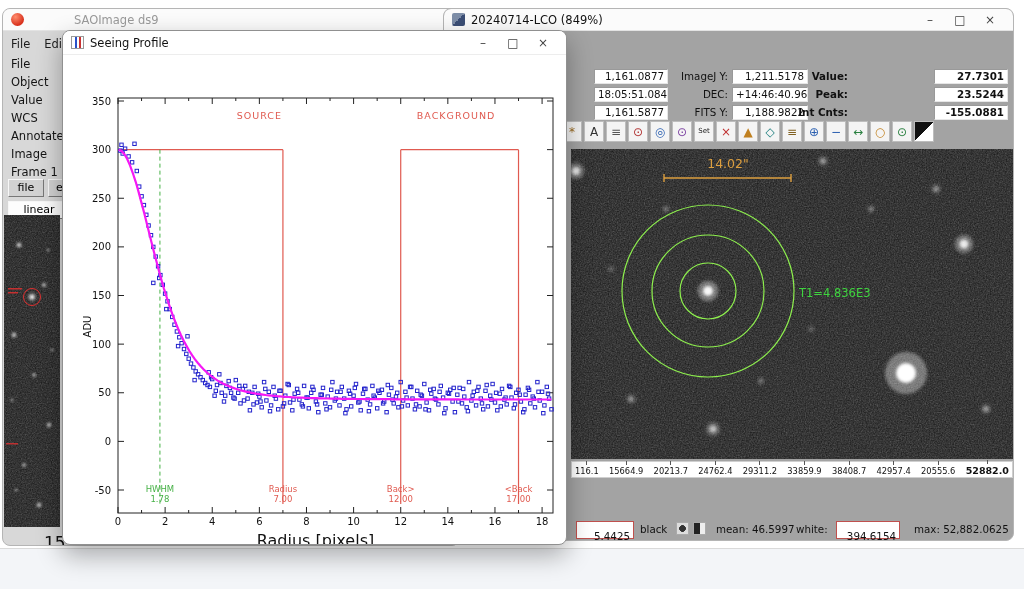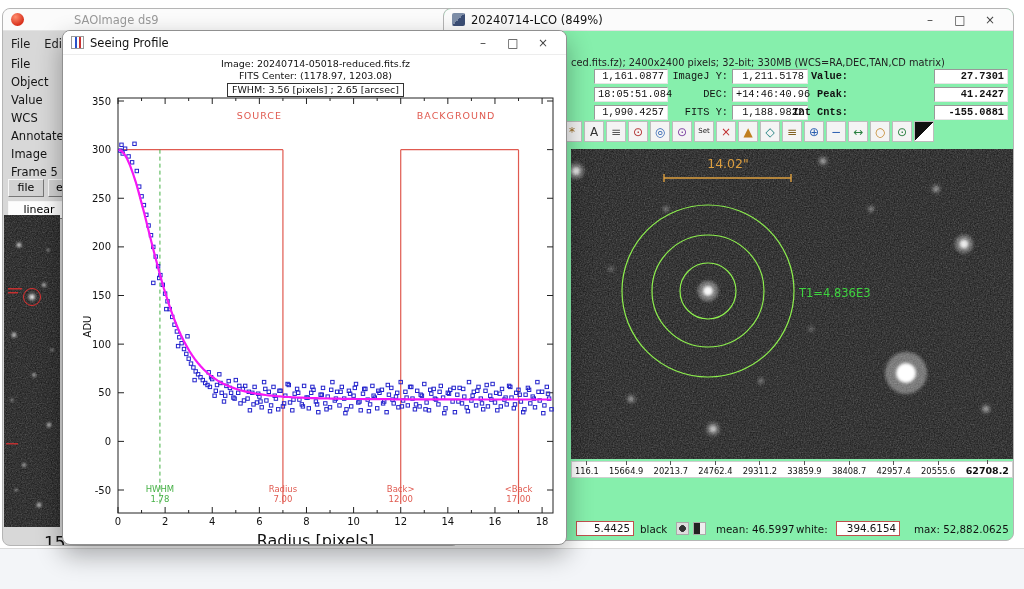--- a/index.html
+++ b/index.html
@@ -39,47 +39,47 @@
         linear-gradient(90deg,#fff 0 3px,#2a52c8 3px 5px,#fff 5px 7px,#c83232 7px 9px,#fff 9px);}
   .plot-titles{position:absolute;left:0;top:27px;width:505px;text-align:center;
                font-size:9.5px;line-height:12px;color:#111;z-index:2;}
   .fwhm-box{display:inline-block;border:1px solid #333;padding:0 4px;margin-top:1px;}
   .ylab{position:absolute;left:14px;top:290px;font-size:10px;color:#111;
         transform:rotate(-90deg);transform-origin:center;z-index:2;}
   .xlab{position:absolute;left:0;top:500px;width:505px;text-align:center;font-size:16px;color:#111;z-index:2;}
   #profile-svg{position:absolute;left:0;top:24px;}
 
   
-  .lco{left:443px;top:8px;width:571px;height:533px;background:#86efac;}
+  .lco{left:443px;top:8px;width:571px;height:533px;background:#a3a3a3;}
   .lco-icon{width:13px;height:13px;border-radius:2px;
             background:linear-gradient(135deg,#7e8ea8 0 50%,#3b4e75 50% 100%);}
   .lco-menubar{position:absolute;left:132px;top:32px;height:16px;white-space:nowrap;}
   .lco-menubar .menu-item{margin-right:11px;font-size:11px;}
   .lco-info{position:absolute;left:127px;top:48px;font-size:9.8px;color:#222;white-space:nowrap;}
-  .lco-row{position:absolute;left:0;height:16px;width:100%;font-family:Liberation Mono, monospace;}
+  .lco-row{position:absolute;left:0;height:16px;width:100%;}
   .aij-box{position:absolute;height:15px;background:#fff;border:1px solid #999;
            border-right-color:#e6e6e6;border-bottom-color:#e6e6e6;font-size:10.3px;
            text-align:right;padding:0 3px;line-height:13px;color:#111;}
   .aij-label{position:absolute;font-size:10.3px;line-height:15px;text-align:right;color:#111;}
   .strong{font-weight:bold;}
   #lco-toolbar{position:absolute;left:8px;top:112px;display:flex;}
   .aij-tool{width:20px;height:21px;border:1px solid #bdbdbd;background:#f4f4f4;margin-right:2px;
             display:flex;align-items:center;justify-content:center;font-size:12px;}
   .aij-tool span{line-height:1;}
   .swatch{background:linear-gradient(135deg,#101010 0 50%,#ffffff 50% 100%);}
   #lco-image{position:absolute;left:127px;top:140px;}
   #scale-strip{position:absolute;left:127px;top:452px;width:442px;height:17px;background:#fff;
                border:1px solid #cfcfcf;display:flex;justify-content:space-between;
                align-items:flex-end;padding:0 3px 1px 3px;}
   .tickcol{font-size:8.3px;color:#111;text-align:center;}
   .tickcol .tk{display:block;width:1px;height:4px;background:#555;margin:0 auto 1px auto;}
   .tick-last{font-weight:bold;font-size:9.5px;}
   .lco-status{position:absolute;left:0;top:512px;width:100%;height:20px;font-size:10.3px;}
   .redbox{position:absolute;height:15px;background:#fff;border:1px solid #c0504d;
-          font-size:10.3px;text-align:right;padding:0 3px;line-height:13px;}
+          font-size:10.3px;text-align:right;padding:8px 3px;line-height:13px;}
   .st-label{position:absolute;line-height:16px;color:#111;}
   .mini-ic{position:absolute;width:13px;height:13px;border:1px solid #aaa;}
   .mini-dark{background:radial-gradient(circle,#333 0 40%,#ddd 45%);}
   .mini-half{background:linear-gradient(90deg,#222 0 50%,#eee 50%);}
 
   
   .taskbar{position:absolute;left:0;top:548px;width:1024px;height:41px;background:#f3f5f8;
            border-top:1px solid #dadada;}
 </style>
 </head>
@@ -93,21 +93,21 @@
       <span class="tb-title inactive">SAOImage ds9</span>
     </div>
     <div class="ds9-menubar"><span class="menu-item">File</span><span class="menu-item">Edit</span></div>
     <div class="ds9-side">
         <span class="ds9-label">File</span>
         <span class="ds9-label">Object</span>
         <span class="ds9-label">Value</span>
         <span class="ds9-label">WCS</span>
         <span class="ds9-label">Annotate</span>
         <span class="ds9-label">Image</span>
-        <span class="ds9-label">Frame 5</span>
+        <span class="ds9-label">Frame 1</span>
       </div>
     <button class="btn3d" style="left:5px;top:170px;width:36px;">file</button>
     <button class="btn3d" style="left:45px;top:170px;width:36px;">edit</button>
     <button class="btn3d btn-white" style="left:5px;top:192px;width:62px;">linear</button>
 
     <svg id="ds9-strip" class="ds9-strip" width="56" height="312">
       <defs>
         <filter id="nzB" x="0" y="0" width="100%" height="100%">
           <feTurbulence type="fractalNoise" baseFrequency="0.8" numOctaves="2" seed="11" stitchTiles="stitch"></feTurbulence>
           <feColorMatrix type="saturate" values="0"></feColorMatrix>
@@ -155,38 +155,37 @@
   <div class="win lco">
     <div class="titlebar">
       <span class="lco-icon"></span>
       <span class="tb-title">20240714-LCO (849%)</span>
       <span class="win-controls">
         <span class="wc">–</span>
         <span class="wc">□</span>
         <span class="wc">×</span>
       </span>
     </div>
-    <div class="lco-info">ced.fits.fz); 2400x2400 pixels; 32-bit; 330MB (WCS=RA,DEC,TAN,CD matrix)</div>
 
     <div class="lco-row" style="top:60px;">
       <span class="aij-box" style="left:150px;width:74px;">1,161.0877</span>
       <span class="aij-label" style="left:226px;width:58px;">ImageJ Y:</span>
       <span class="aij-box" style="left:288px;width:76px;">1,211.5178</span>
       <span class="aij-label strong" style="left:340px;width:64px;">Value:</span>
       <span class="aij-box strong" style="left:490px;width:74px;">27.7301</span>
     </div>
     <div class="lco-row" style="top:78px;">
       <span class="aij-box" style="left:150px;width:74px;">18:05:51.084</span>
       <span class="aij-label" style="left:226px;width:58px;">DEC:</span>
       <span class="aij-box" style="left:288px;width:76px;">+14:46:40.96</span>
       <span class="aij-label strong" style="left:340px;width:64px;">Peak:</span>
-      <span class="aij-box strong" style="left:490px;width:74px;">41.2427</span>
+      <span class="aij-box strong" style="left:490px;width:74px;">23.5244</span>
     </div>
     <div class="lco-row" style="top:96px;">
-      <span class="aij-box" style="left:150px;width:74px;">1,990.4257</span>
+      <span class="aij-box" style="left:150px;width:74px;">1,161.5877</span>
       <span class="aij-label" style="left:226px;width:58px;">FITS Y:</span>
       <span class="aij-box" style="left:288px;width:76px;">1,188.9822</span>
       <span class="aij-label strong" style="left:340px;width:64px;">Int Cnts:</span>
       <span class="aij-box strong" style="left:490px;width:74px;">-155.0881</span>
     </div>
 
     <div id="lco-toolbar">
         <div class="aij-tool">
           <span style="color: rgb(85, 85, 85);">□</span>
         </div>
@@ -312,21 +311,21 @@
     <div id="scale-strip">
         <span class="tickcol"><span class="tk"></span><span>116.1</span></span>
         <span class="tickcol"><span class="tk"></span><span>15664.9</span></span>
         <span class="tickcol"><span class="tk"></span><span>20213.7</span></span>
         <span class="tickcol"><span class="tk"></span><span>24762.4</span></span>
         <span class="tickcol"><span class="tk"></span><span>29311.2</span></span>
         <span class="tickcol"><span class="tk"></span><span>33859.9</span></span>
         <span class="tickcol"><span class="tk"></span><span>38408.7</span></span>
         <span class="tickcol"><span class="tk"></span><span>42957.4</span></span>
         <span class="tickcol"><span class="tk"></span><span>20555.6</span></span>
-        <span class="tickcol tick-last"><span class="tk"></span><span>62708.2</span></span>
+        <span class="tickcol tick-last"><span class="tk"></span><span>52882.0</span></span>
       </div>
 
     <div class="lco-status">
       <span class="redbox" style="left:132px;width:58px;">5.4425</span>
       <span class="st-label" style="left:196px;">black</span>
       <span class="mini-ic mini-dark" style="left:232px;top:1px;"></span>
       <span class="mini-ic mini-half" style="left:249px;top:1px;"></span>
       <span class="st-label" style="left:272px;">mean: 46.5997</span>
       <span class="st-label" style="left:352px;">white:</span>
       <span class="redbox" style="left:392px;width:64px;">394.6154</span>
@@ -336,25 +335,20 @@
 
   <div class="win dialog">
     <div class="titlebar">
       <span class="dlg-icon"></span>
       <span class="tb-title">Seeing Profile</span>
       <span class="win-controls">
         <span class="wc">–</span>
         <span class="wc">□</span>
         <span class="wc">×</span>
       </span>
-    </div>
-    <div class="plot-titles">
-      <div>Image: 20240714-05018-reduced.fits.fz</div>
-      <div>FITS Center: (1178.97, 1203.08)</div>
-      <div><span class="fwhm-box">FWHM: 3.56 [pixels] ; 2.65 [arcsec]</span></div>
     </div>
     <div class="ylab">ADU</div>
     <svg id="profile-svg" width="505" height="491">
         <rect x="55" y="43" width="435" height="415" fill="none" stroke="#222" stroke-width="1"></rect>
         <line x1="55" y1="46" x2="61" y2="46" stroke="#222"></line>
         <line x1="490" y1="46" x2="484" y2="46" stroke="#222"></line>
         <text x="48" y="49.5" text-anchor="end" font-size="10" fill="#111">350</text>
         <line x1="55" y1="94.625" x2="61" y2="94.625" stroke="#222"></line>
         <line x1="490" y1="94.625" x2="484" y2="94.625" stroke="#222"></line>
         <text x="48" y="98.125" text-anchor="end" font-size="10" fill="#111">300</text>

